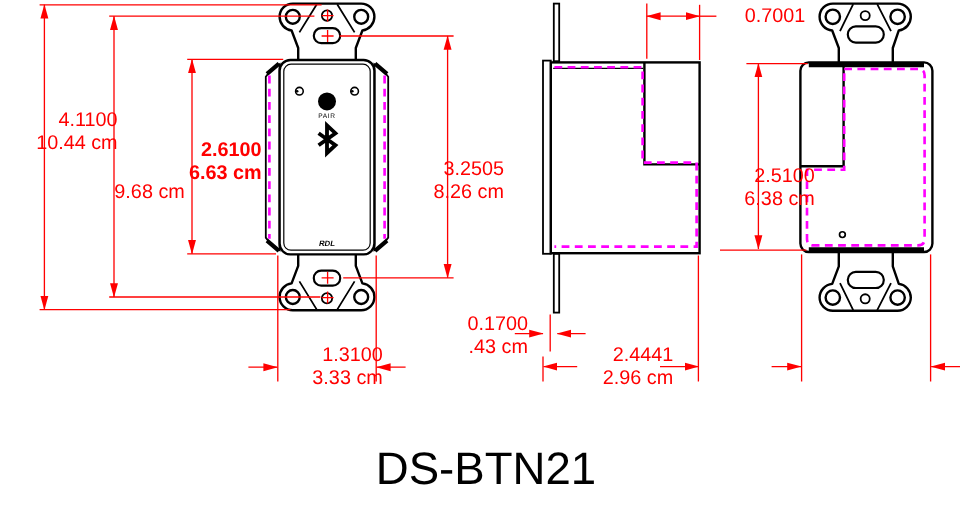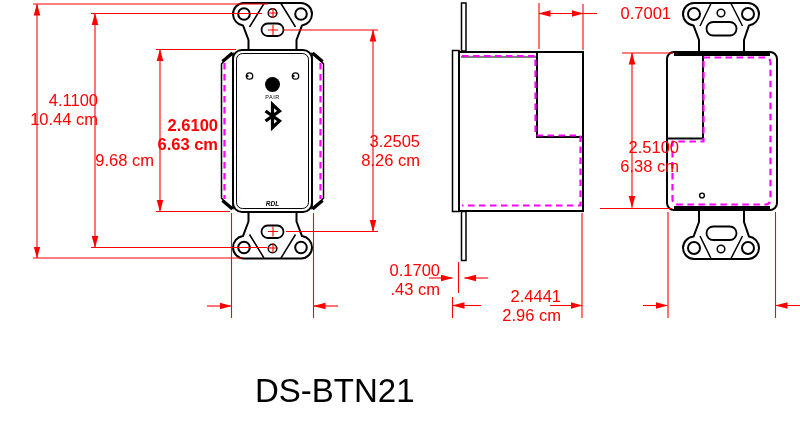--- a/index.html
+++ b/index.html
@@ -5,22 +5,22 @@
   html,body{margin:0;padding:0;background:#fff;}
   .canvas{position:relative;width:800px;height:421px;background:#ffffff;
           font-family:"Liberation Sans",sans-serif;overflow:hidden;}
   .canvas svg{position:absolute;left:0;top:0;}
   .dim{position:absolute;color:#ff0000;font-size:16.5px;line-height:19px;
        text-align:right;white-space:nowrap;}
   .dim.single{text-align:right;}
   .face-label{position:absolute;color:#000;text-align:center;white-space:nowrap;}
   .pair-label{font-size:5.5px;letter-spacing:.5px;}
   .brand-label{font-size:6.5px;font-style:italic;font-weight:600;}
-  .drawing-title{position:absolute;color:#000;font-size:33px;line-height:40px;
-       white-space:nowrap;}
+  .drawing-title{position:absolute;color:#000;font-size:38px;line-height:40px;
+       text-align:center;white-space:nowrap;}
   .bk{stroke:#000;fill:none;}
   .bkw{stroke:#000;fill:#fff;}
   .mg{stroke:#ff00ff;fill:none;stroke-width:2.2;stroke-dasharray:6.5 4.5;}
   .rl{stroke:#ff0000;stroke-width:1.1;fill:none;}
 </style>
 </head>
 <body>
 
 <div class="canvas">
 
@@ -141,20 +141,24 @@
     <div>9.68 cm</div>
   </div>
   <div class="dim" style="left:128px;top:116px;width:90px;font-weight:bold;">
     <div>2.6100</div>
     <div>6.63 cm</div>
   </div>
   <div class="dim" style="left:330px;top:132px;width:90px;">
     <div>3.2505</div>
     <div>8.26 cm</div>
   </div>
+  <div class="dim" style="left:229px;top:287px;width:90px;">
+    <div>1.3100</div>
+    <div>3.33 cm</div>
+  </div>
   <div class="dim single" style="left:601px;top:4px;width:70px;">
     <div>0.7001</div>
   </div>
   <div class="dim" style="left:350px;top:261px;width:90px;">
     <div>0.1700</div>
     <div>.43 cm</div>
   </div>
   <div class="dim" style="left:471px;top:287px;width:90px;">
     <div>2.4441</div>
     <div>2.96 cm</div>

